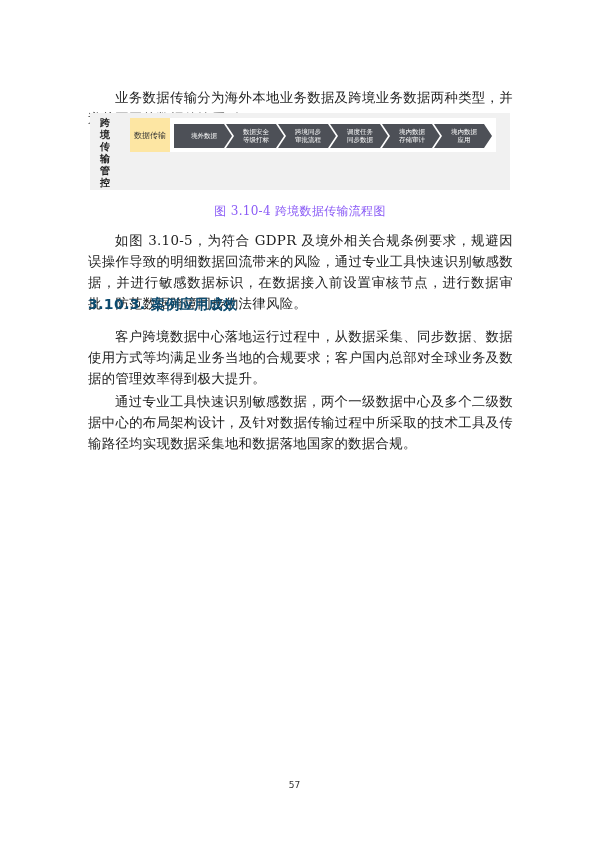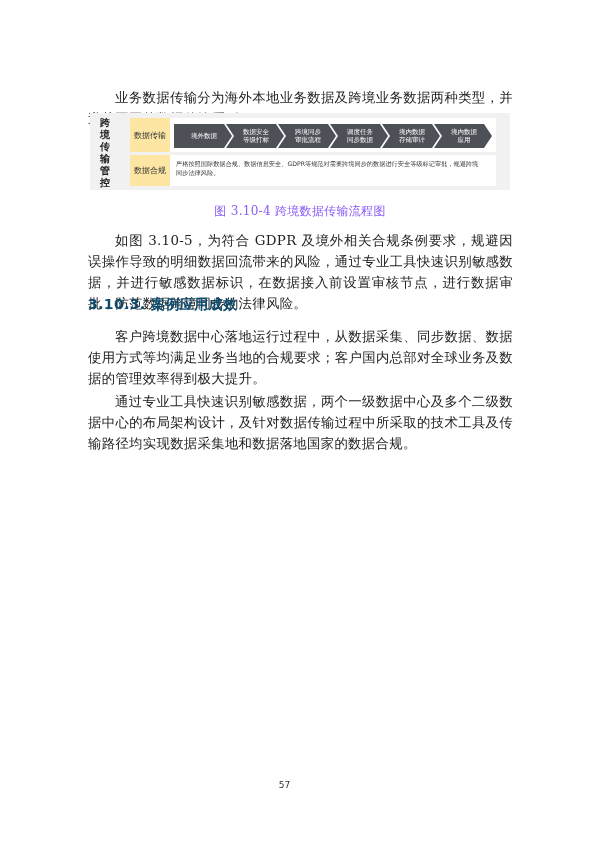--- a/index.html
+++ b/index.html
@@ -29,21 +29,21 @@
   .chev:first-child { clip-path: polygon(0 0, calc(100% - 8px) 0, 100% 50%, calc(100% - 8px) 100%, 0 100%); }
   .chev:last-child { margin-right: 0; }
   .chev-inner { white-space: pre-line; padding: 0 6px 0 8px; }
   .compliance { position: absolute; left: 46px; top: 4px; right: 14px;
          font-family: "DejaVu Sans", "Liberation Sans", sans-serif; font-size: 6.2px;
          line-height: 9px; color: #333; }
   .caption { position: absolute; top: 203px; left: 0; width: 600px; text-align: center;
              font-size: 12px; letter-spacing: 0.3px; color: #8b5cf6; }
   .heading { position: absolute; left: 88px; top: 296px; font-size: 14px; font-weight: bold;
              font-family: "DejaVu Sans", "Liberation Sans", sans-serif; letter-spacing: 0.4px; color: #0c4a6e; }
-  .page-num { position: absolute; top: 780px; left: 2px; width: 565px; text-align: center;
+  .page-num { position: absolute; top: 780px; left: 12px; width: 565px; text-align: center;
               font-family: "DejaVu Sans", "Liberation Sans", sans-serif; font-size: 9px; color: #333; }
 </style>
 </head>
 <body>
 
 <p class="para indent" style="top:87px;">业务数据传输分为海外本地业务数据及跨境业务数据两种类型，并遵从不同的数据传输原则。</p>
 
 <div class="fig">
   <div class="side-title">
     <span>跨</span>
@@ -76,24 +76,20 @@
           <span class="chev-inner">境内数据
 存储审计</span>
         </div>
       <div class="chev">
           <span class="chev-inner">境内数据
 应用</span>
         </div>
     </div>
   </div>
 
-  <div class="row row2">
-    <div class="row-label">数据合规</div>
-    <div class="compliance">严格按照国际数据合规、数据信息安全、GDPR等规范对需要跨境同步的数据进行安全等级标记审批，规避跨境同步法律风险。</div>
-  </div>
 </div>
 
 <div class="caption">图  3.10-4  跨境数据传输流程图</div>
 
 <p class="para indent" style="top:230px;">如图 3.10-5，为符合 GDPR 及境外相关合规条例要求，规避因误操作导致的明细数据回流带来的风险，通过专业工具快速识别敏感数据，并进行敏感数据标识，在数据接入前设置审核节点，进行数据审批，防范数据跨境同步的法律风险。</p>
 
 <div class="heading">3.10.3.  案例应用成效</div>
 
 <p class="para indent" style="top:326px;">客户跨境数据中心落地运行过程中，从数据采集、同步数据、数据使用方式等均满足业务当地的合规要求；客户国内总部对全球业务及数据的管理效率得到极大提升。</p>
 

